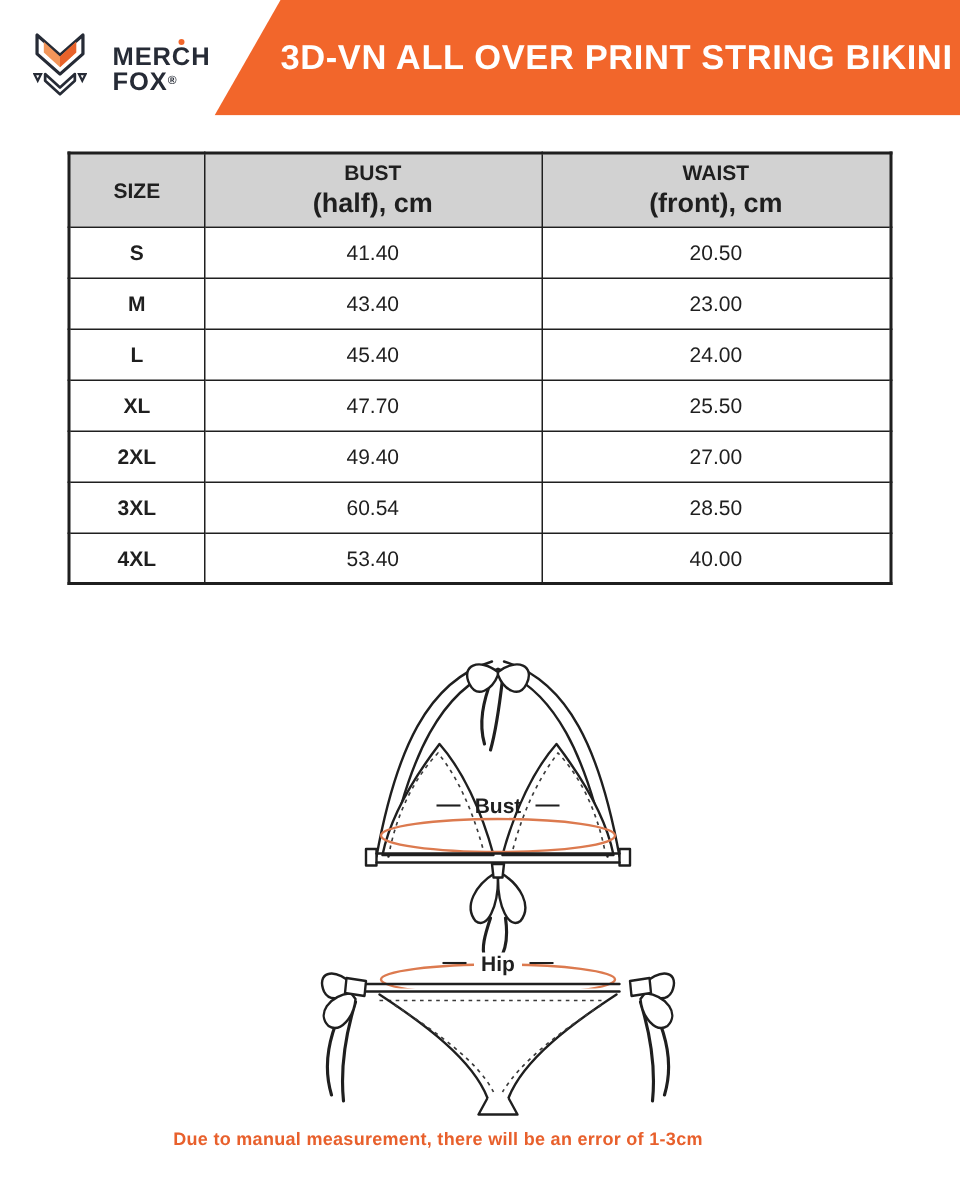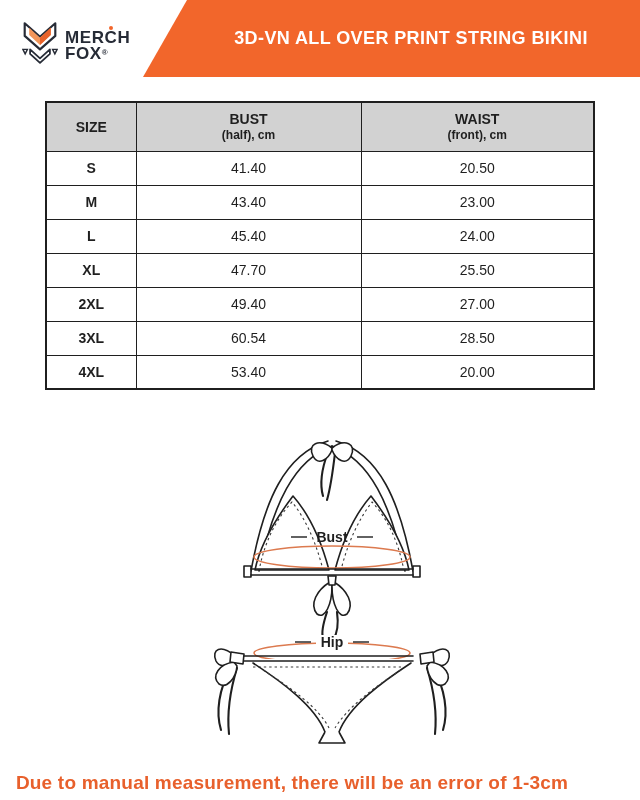--- a/index.html
+++ b/index.html
@@ -11,49 +11,49 @@
   }
   *{box-sizing:border-box;margin:0;padding:0;}
   html,body{width:640px;background:#fff;font-family:"Liberation Sans",sans-serif;color:var(--ink);}
   .page{position:relative;width:640px;height:800px;background:#fff;overflow:hidden;}
 
   
   .header{position:absolute;top:0;left:0;width:640px;height:79px;}
   .banner-shape{position:absolute;top:0;left:0;width:640px;height:77px;background:var(--accent);
     clip-path:polygon(187px 0,640px 0,640px 77px,143px 77px);}
   .banner-title{position:absolute;top:0;left:190px;right:8px;height:77px;display:flex;align-items:center;justify-content:center;
-    color:#fff;font-weight:bold;font-size:18px;letter-spacing:.4px;white-space:nowrap;}
-  .logo{position:absolute;top:21px;left:22px;display:flex;align-items:center;gap:7px;}
+    color:#fff;font-weight:bold;font-size:23px;letter-spacing:.4px;white-space:nowrap;}
+  .logo{position:absolute;top:21px;left:22px;display:flex;align-items:center;gap:17px;}
   .logo-text{position:relative;font-weight:bold;font-size:17px;line-height:.95;color:#262B36;letter-spacing:.6px;}
   .logo-reg{font-size:8px;vertical-align:4px;letter-spacing:0;}
   .logo-dot{position:absolute;top:-4px;left:44px;width:4px;height:4px;border-radius:50%;background:var(--accent);}
 
   
   .size-table{position:absolute;top:101px;left:45px;width:548px;border-collapse:collapse;table-layout:fixed;}
   .size-table,.size-table th,.size-table td{border:1.5px solid var(--ink);}
   .size-table{border-width:2px;}
   .size-table th{background:var(--gray);height:49px;font-size:14px;font-weight:bold;text-align:center;vertical-align:middle;line-height:1.3;}
   .size-table td{height:34px;text-align:center;vertical-align:middle;font-size:14px;}
   .size-table td.size{font-weight:bold;}
-  .th-sub{font-size:12px;font-weight:bold;}
+  .th-sub{font-size:18px;font-weight:bold;}
 
   
   .diagram{position:absolute;top:438px;left:167px;width:332px;height:312px;}
   .ln{stroke:var(--ink);fill:none;stroke-width:1.6;stroke-linecap:round;stroke-linejoin:round;}
   .ln-w{stroke:var(--ink);fill:#fff;stroke-width:1.6;stroke-linejoin:round;}
   .tail{stroke:var(--ink);fill:none;stroke-width:2.1;stroke-linecap:round;}
   .stitch{stroke:#3A3A3A;fill:none;stroke-width:1.1;stroke-dasharray:2.4 3;}
   .measure-line{stroke:var(--measure);fill:none;stroke-width:1.6;}
   .diagram-label{font-family:"Liberation Sans",sans-serif;font-size:14px;font-weight:bold;fill:var(--ink);}
   .label-dash{stroke:var(--ink);stroke-width:1.4;}
   .white-fill{fill:#fff;stroke:none;}
 
   
   .footer-note{position:absolute;top:752px;left:0;width:584px;text-align:center;
-    font-size:19px;font-weight:bold;color:var(--footer-orange);letter-spacing:.2px;margin-top:20px;}
+    font-size:12px;font-weight:bold;color:var(--footer-orange);letter-spacing:.2px;}
 </style>
 </head>
 <body>
 
 <div class="page">
 
   <div class="header">
     <div class="banner-shape"></div>
     <div class="banner-title">3D-VN ALL OVER PRINT STRING BIKINI</div>
 
@@ -124,21 +124,21 @@
           <td>27.00</td>
         </tr>
         <tr>
           <td class="size">3XL</td>
           <td>60.54</td>
           <td>28.50</td>
         </tr>
         <tr>
           <td class="size">4XL</td>
           <td>53.40</td>
-          <td>20.00</td>
+          <td>40.00</td>
         </tr>
       </tbody>
   </table>
 
   <div class="diagram">
     <svg width="332" height="312" viewBox="0 0 332 312">
 
       <g>
 
         <path class="ln" d="M161,3 C118,16 97,62 84,133"></path>

